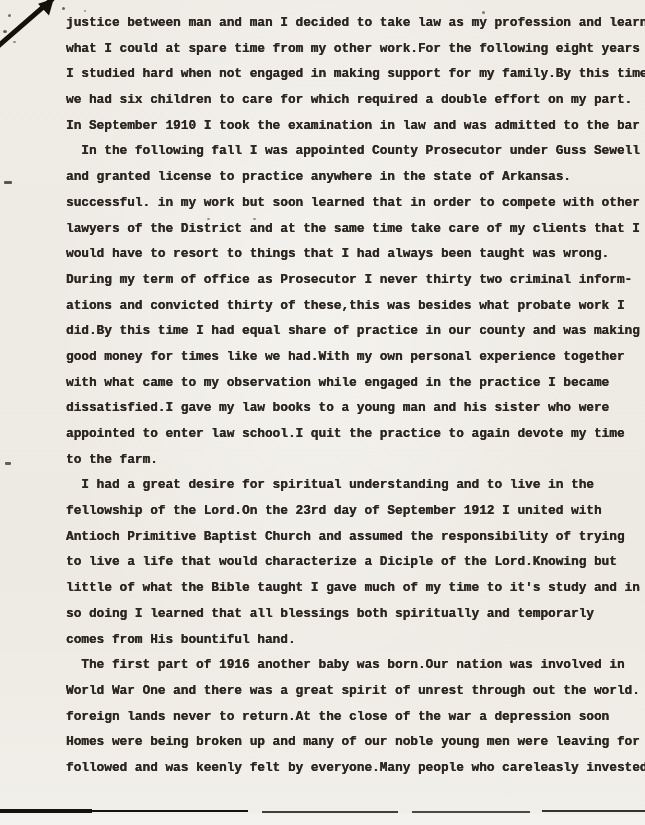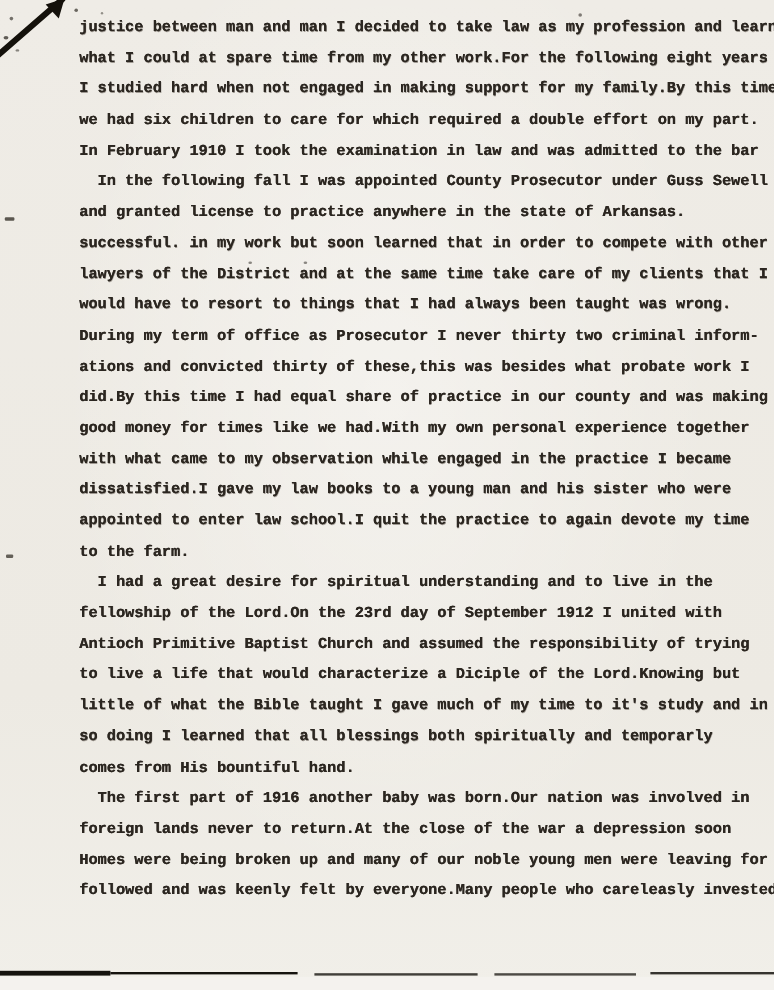--- a/index.html
+++ b/index.html
@@ -77,21 +77,21 @@
   <div class="speck" style="left:207px;top:218px;width:3px;height:2px;opacity:.5"></div>
   <div class="speck" style="left:253px;top:218px;width:3px;height:2px;opacity:.5"></div>
   <div class="dash" style="left:4px;top:181px;width:8px;height:3px;opacity:.75"></div>
   <div class="dash" style="left:5px;top:462px;width:6px;height:3px;opacity:.7"></div>
 
   <div class="doc">
     <div class="line">justice between man and man I decided to take law as my profession and learn</div>
     <div class="line">what I could at spare time from my other work.For the following eight years</div>
     <div class="line">I studied hard when not engaged in making support for my family.By this time</div>
     <div class="line">we had six children to care for which required a double effort on my part.</div>
-    <div class="line">In February 1910 I took the examination in law and was admitted to the bar</div>
+    <div class="line">In September 1910 I took the examination in law and was admitted to the bar</div>
     <div class="line">  In the following fall I was appointed County Prosecutor under Guss Sewell</div>
     <div class="line">and granted license to practice anywhere in the state of Arkansas.</div>
     <div class="line">successful. in my work but soon learned that in order to compete with other</div>
     <div class="line">lawyers of the District and at the same time take care of my clients that I</div>
     <div class="line">would have to resort to things that I had always been taught was wrong.</div>
     <div class="line">During my term of office as Prosecutor I never thirty two criminal inform-</div>
     <div class="line">ations and convicted thirty of these,this was besides what probate work I</div>
     <div class="line">did.By this time I had equal share of practice in our county and was making</div>
     <div class="line">good money for times like we had.With my own personal experience together</div>
     <div class="line">with what came to my observation while engaged in the practice I became</div>
@@ -99,20 +99,21 @@
     <div class="line">appointed to enter law school.I quit the practice to again devote my time</div>
     <div class="line">to the farm.</div>
     <div class="line">  I had a great desire for spiritual understanding and to live in the</div>
     <div class="line">fellowship of the Lord.On the 23rd day of September 1912 I united with</div>
     <div class="line">Antioch Primitive Baptist Church and assumed the responsibility of trying</div>
     <div class="line">to live a life that would characterize a Diciple of the Lord.Knowing but</div>
     <div class="line">little of what the Bible taught I gave much of my time to it's study and in</div>
     <div class="line">so doing I learned that all blessings both spiritually and temporarly</div>
     <div class="line">comes from His bountiful hand.</div>
     <div class="line">  The first part of 1916 another baby was born.Our nation was involved in</div>
+    <div class="line">World War One and there was a great spirit of unrest through out the world.</div>
     <div class="line">foreign lands never to return.At the close of the war a depression soon</div>
     <div class="line">Homes were being broken up and many of our noble young men were leaving for</div>
     <div class="line">followed and was keenly felt by everyone.Many people who careleasly invested</div>
   </div>
 
   <div class="below-edge"></div>
   <div class="edge-seg" style="left:0;top:809px;width:92px;height:4px"></div>
   <div class="edge-seg" style="left:92px;top:810px;width:156px;height:2px"></div>
   <div class="edge-seg" style="left:262px;top:811px;width:136px;height:2px;opacity:.8"></div>
   <div class="edge-seg" style="left:412px;top:811px;width:118px;height:2px;opacity:.75"></div>

